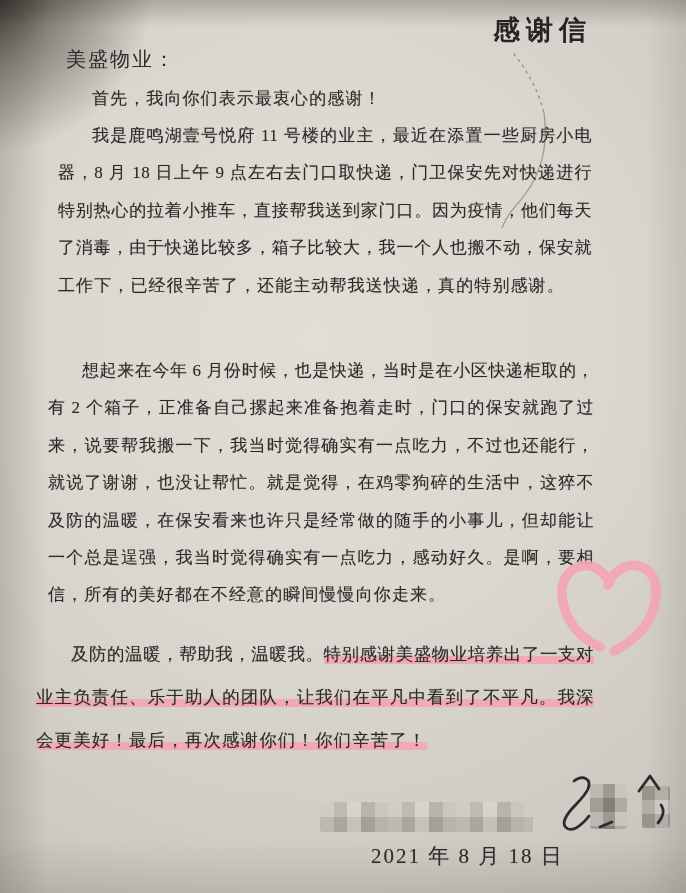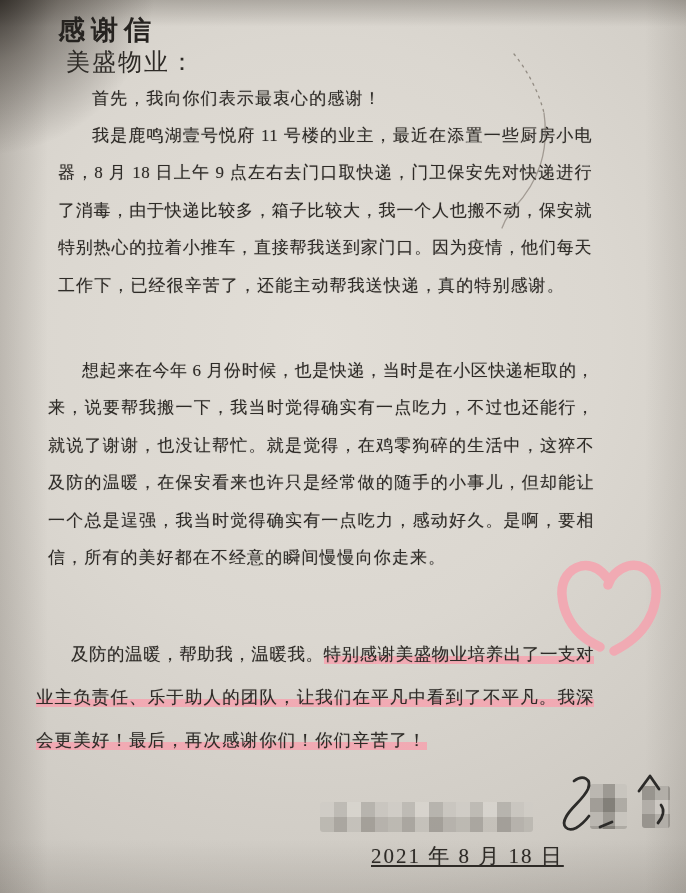--- a/index.html
+++ b/index.html
@@ -11,25 +11,25 @@
       radial-gradient(circle 170px at -15px -15px, rgba(22,18,14,0.88) 0%, rgba(40,34,28,0.45) 45%, rgba(40,34,28,0) 100%),
       linear-gradient(180deg, rgba(60,54,46,0.28) 0%, rgba(60,54,46,0) 3%),
       linear-gradient(90deg, rgba(70,62,54,0.20) 0%, rgba(70,62,54,0) 7%),
       linear-gradient(270deg, rgba(70,62,54,0.12) 0%, rgba(70,62,54,0) 6%),
       linear-gradient(0deg, rgba(70,62,54,0.14) 0%, rgba(70,62,54,0) 6%),
       radial-gradient(ellipse 95% 75% at 46% 38%, #e2ded7 0%, #dbd7d0 45%, #cfcbc4 82%, #c3bfb8 100%);
     background-color:#d6d2cb;
   }
   .title{
     position:absolute;left:58px;top:12px;width:534px;margin:0;
-    text-align:left;font-family:"Liberation Sans","DejaVu Sans",sans-serif;
+    text-align:right;font-family:"Liberation Sans","DejaVu Sans",sans-serif;
     font-size:27px;font-weight:bold;letter-spacing:6px;color:#262320;
   }
   .salutation{
-    position:absolute;left:66px;top:46px;font-size:24px;letter-spacing:2px;font-family:Liberation Mono, monospace;
+    position:absolute;left:66px;top:46px;font-size:20px;letter-spacing:2px;font-family:Liberation Mono, monospace;
   }
   .block{position:absolute;}
   .ln{
     margin:0;line-height:37.4px;font-size:17px;letter-spacing:0.5px;
     text-align:justify;text-align-last:justify;
     text-shadow:0 0 1px rgba(46,43,39,0.35);
   }
   .ln.end{text-align-last:left;letter-spacing:1.1px;}
   .ln.ind{text-indent:2em;}
   #p1{left:58px;top:80px;width:534px;}
@@ -56,47 +56,47 @@
   }
   .m-right2{
     left:642px;top:786px;width:28px;height:42px;
     background:
       repeating-linear-gradient(180deg, rgba(0,0,0,0.10) 0 14px, rgba(255,255,255,0.10) 14px 28px),
       repeating-linear-gradient(90deg, #a9a59e 0 13px, #c6c2bb 13px 26px);
   }
   .date{
     position:absolute;left:371px;top:842px;font-size:21px;letter-spacing:2px;
     text-shadow:0 0 1px rgba(46,43,39,0.3);
-    text-decoration:underline;
   }
   .overlay{position:absolute;left:0;top:0;pointer-events:none;}
 </style>
 </head>
 <body>
 
 <div class="photo">
 
   <h1 class="title">感谢信</h1>
 
   <div class="salutation">美盛物业：</div>
 
   <div class="block" id="p1">
     <p class="ln ind end">首先，我向你们表示最衷心的感谢！</p>
   </div>
 
   <div class="block" id="p2">
     <p class="ln ind">我是鹿鸣湖壹号悦府 11 号楼的业主，最近在添置一些厨房小电</p>
     <p class="ln">器，8 月 18 日上午 9 点左右去门口取快递，门卫保安先对快递进行</p>
+    <p class="ln">特别热心的拉着小推车，直接帮我送到家门口。因为疫情，他们每天</p>
     <p class="ln">了消毒，由于快递比较多，箱子比较大，我一个人也搬不动，保安就</p>
-    <p class="ln">特别热心的拉着小推车，直接帮我送到家门口。因为疫情，他们每天</p>
     <p class="ln end">工作下，已经很辛苦了，还能主动帮我送快递，真的特别感谢。</p>
   </div>
 
   <div class="block" id="p3">
     <p class="ln ind">想起来在今年 6 月份时候，也是快递，当时是在小区快递柜取的，</p>
+    <p class="ln">有 2 个箱子，正准备自己摞起来准备抱着走时，门口的保安就跑了过</p>
     <p class="ln">来，说要帮我搬一下，我当时觉得确实有一点吃力，不过也还能行，</p>
     <p class="ln">就说了谢谢，也没让帮忙。就是觉得，在鸡零狗碎的生活中，这猝不</p>
     <p class="ln">及防的温暖，在保安看来也许只是经常做的随手的小事儿，但却能让</p>
     <p class="ln">一个总是逞强，我当时觉得确实有一点吃力，感动好久。是啊，要相</p>
     <p class="ln end">信，所有的美好都在不经意的瞬间慢慢向你走来。</p>
   </div>
 
   <div class="block" id="closing">
     <p class="ln ind"><span>及防的温暖，帮助我，温暖我。</span><span class="mark">特别感谢美盛物业培养出了一支对</span></p>
     <p class="ln"><span class="mark">业主负责任、乐于助人的团队，让我们在平凡中看到了不平凡。我深</span></p>

